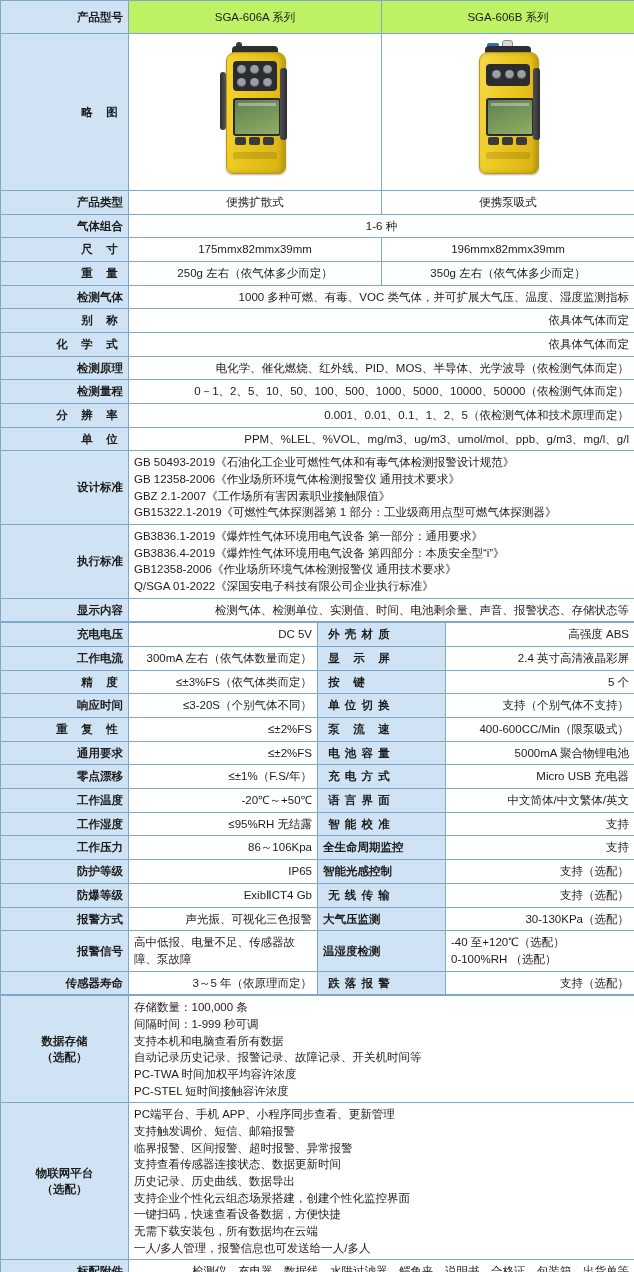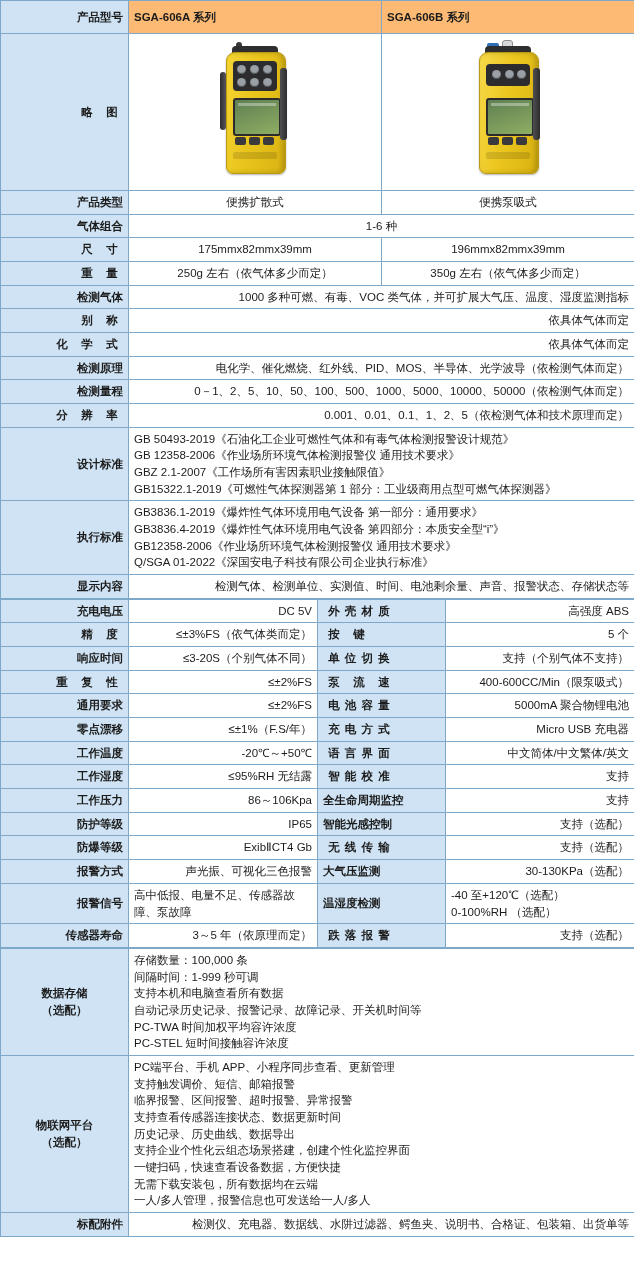--- a/index.html
+++ b/index.html
@@ -38,22 +38,23 @@
   }
   .val {
     background: #ffffff;
     text-align: right;
   }
   .val-c {
     background: #ffffff;
     text-align: center;
   }
   .hdr {
-    background: #fdba74;
-    font-weight: bold;
+    background: #bef264;
+    text-align: center;
+    font-weight: normal;
     color: #123a5e;
     height: 26px;
   }
   .spaced {
     letter-spacing: 0.45em;
     text-indent: 0.45em;
   }
   .multiline {
     white-space: pre-line;
     text-align: left;
@@ -322,20 +323,24 @@
   <tr>
     <td class="lbl">检测量程</td>
     <td class="val" colspan="2">0－1、2、5、10、50、100、500、1000、5000、10000、50000（依检测气体而定）</td>
   </tr>
 
   <tr>
     <td class="lbl spaced">分 辨 率</td>
     <td class="val" colspan="2">0.001、0.01、0.1、1、2、5（依检测气体和技术原理而定）</td>
   </tr>
 
+  <tr>
+    <td class="lbl spaced">单  位</td>
+    <td class="val" colspan="2">PPM、%LEL、%VOL、mg/m3、ug/m3、umol/mol、ppb、g/m3、mg/l、g/l</td>
+  </tr>
 
   <tr>
     <td class="lbl">设计标准</td>
     <td class="val multiline" colspan="2">GB 50493-2019《石油化工企业可燃性气体和有毒气体检测报警设计规范》
 GB 12358-2006《作业场所环境气体检测报警仪 通用技术要求》
 GBZ 2.1-2007《工作场所有害因素职业接触限值》
 GB15322.1-2019《可燃性气体探测器第 1 部分：工业级商用点型可燃气体探测器》</td>
   </tr>
 
   <tr>
@@ -362,20 +367,26 @@
   </colgroup>
 
   <tbody>
       <tr>
     <td class="lbl">充电电压</td>
     <td class="val">DC 5V</td>
     <td class="lbl-wide spaced">外壳材质</td>
     <td class="val">高强度 ABS</td>
   </tr>
 
+  <tr>
+    <td class="lbl">工作电流</td>
+    <td class="val">300mA 左右（依气体数量而定）</td>
+    <td class="lbl-wide spaced">显 示 屏</td>
+    <td class="val">2.4 英寸高清液晶彩屏</td>
+  </tr>
 
   <tr>
     <td class="lbl spaced">精  度</td>
     <td class="val">≤±3%FS（依气体类而定）</td>
     <td class="lbl-wide spaced">按  键</td>
     <td class="val">5 个</td>
   </tr>
 
   <tr>
     <td class="lbl">响应时间</td>

